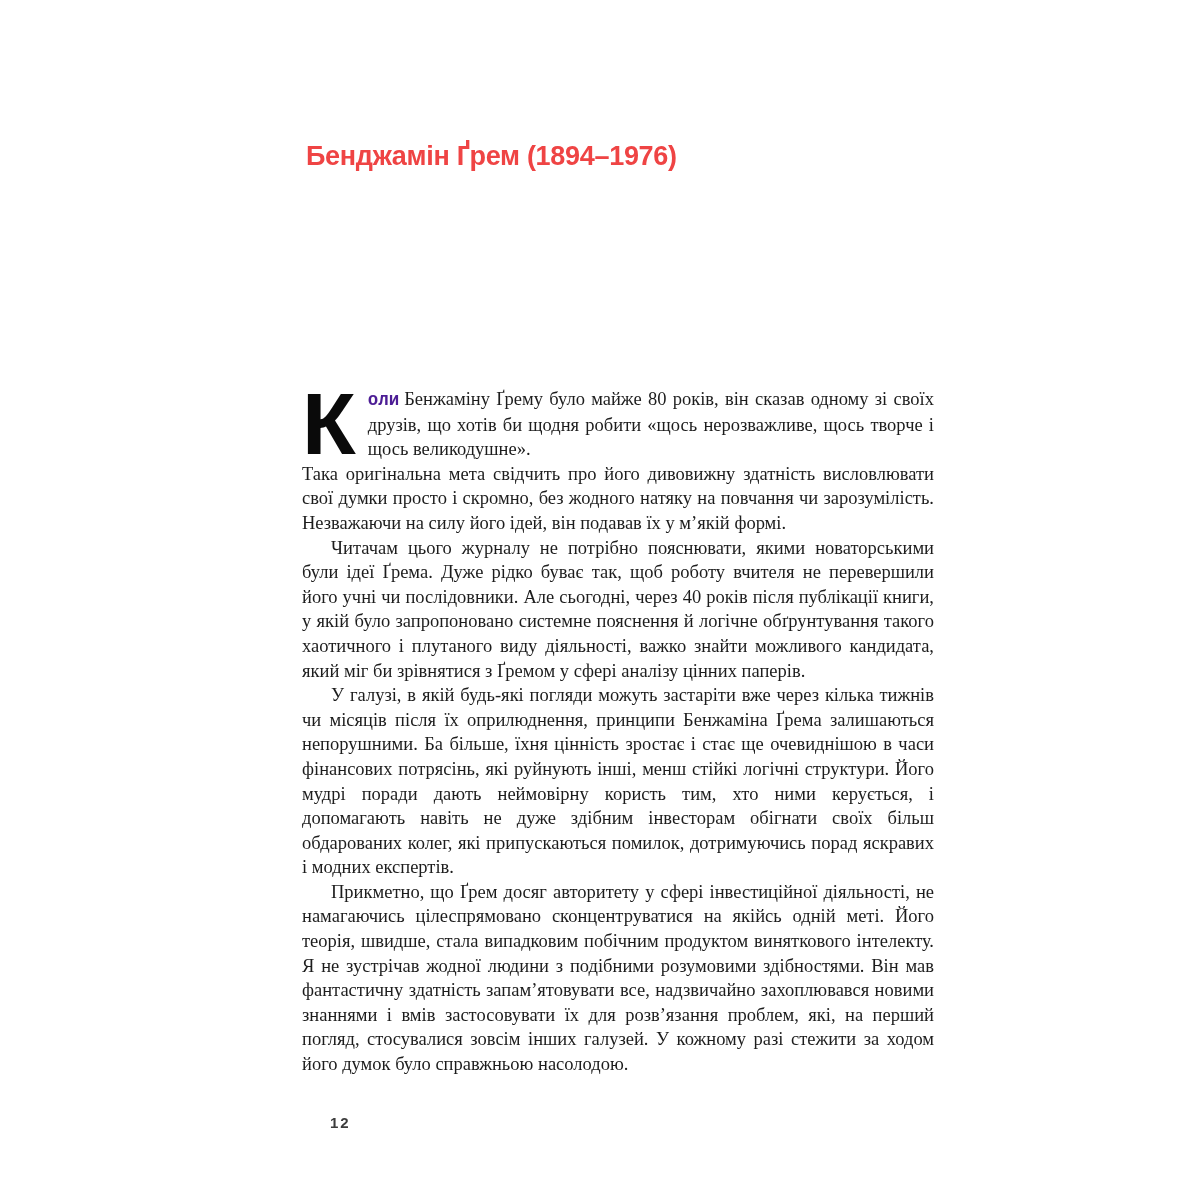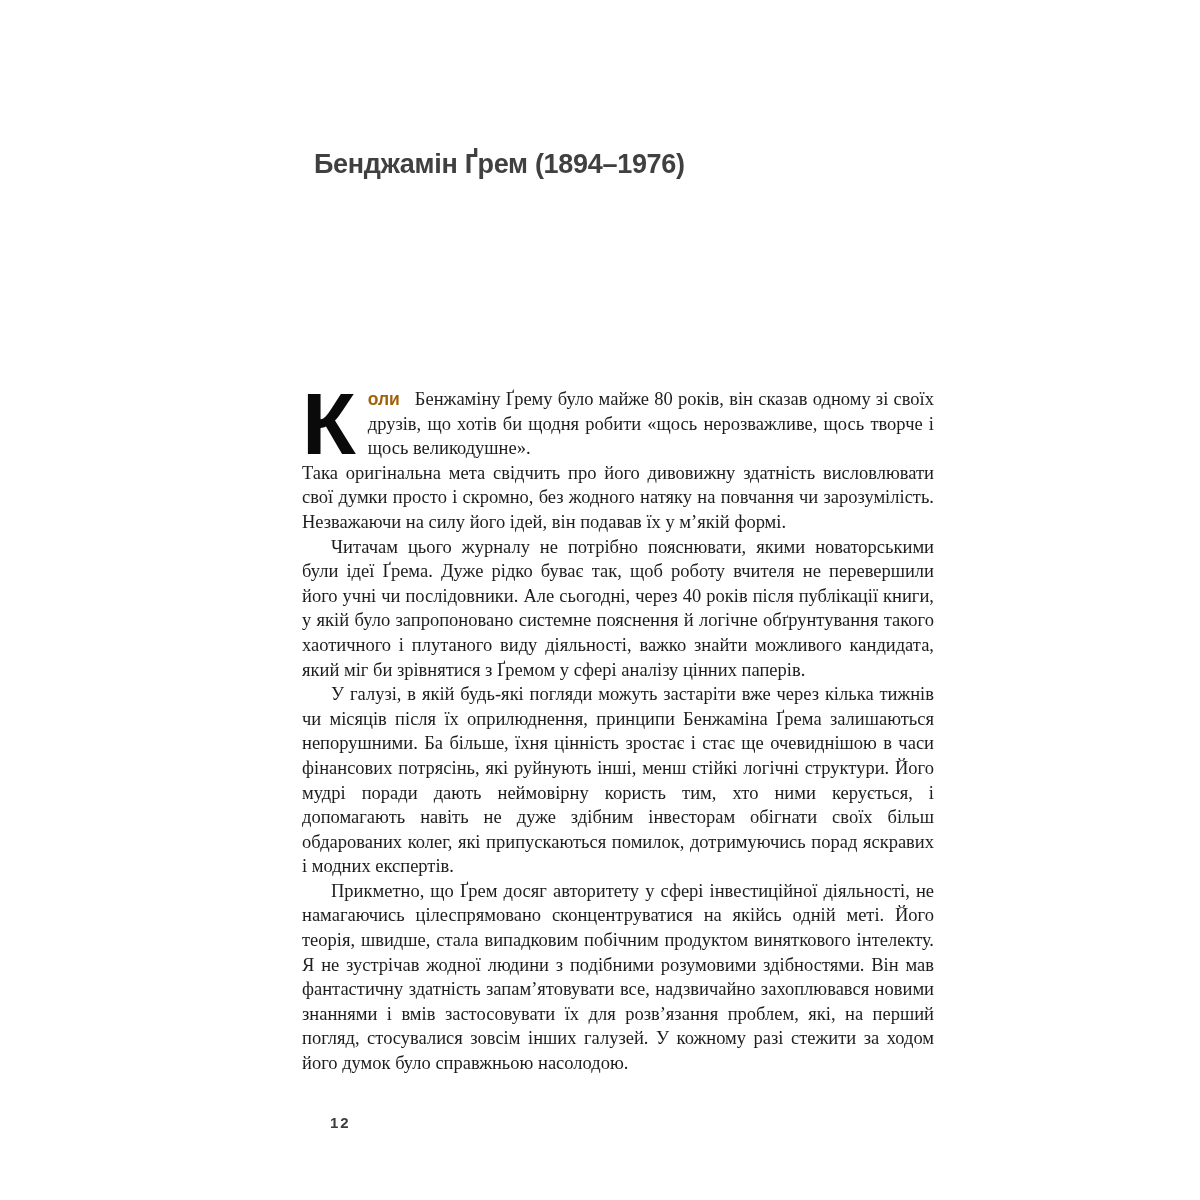--- a/index.html
+++ b/index.html
@@ -11,27 +11,27 @@
     position: relative;
     width: 1200px;
     height: 1200px;
     background: #ffffff;
     overflow: hidden;
   }
   .chapter-title {
     position: absolute;
     left: 302px;
     top: 136px;
-    margin: 12px;
+    margin: 4px;
     font-family: "Liberation Sans", sans-serif;
     font-weight: 700;
     font-size: 27px;
     line-height: 1.25;
     letter-spacing: -0.3px;
-    color: #404040;
+    color: #ef4444;
   }
   .body-text {
     position: absolute;
     left: 302px;
     top: 387px;
     width: 632px;
     font-family: "Liberation Serif", serif;
     font-size: 18.5px;
     line-height: 24.6px;
     text-align: justify;
@@ -48,25 +48,25 @@
     float: left;
     font-family: "Liberation Sans", sans-serif;
     font-weight: 700;
     font-size: 88px;
     line-height: 66px;
     height: 66px;
     margin: 4px 12px 0 0;
     color: #0a0a0a;
   }
   .lead-word {
-    font-family: Liberation Sans, sans-serif;
+    font-family: Liberation Mono, monospace;
     font-weight: 700;
     font-size: 17.5px;
-    margin-right: 15px;
-    color: #a16207;
+    margin-right: 5px;
+    color: #4c1d95;
   }
   .page-number {
     position: absolute;
     left: 330px;
     top: 1114px;
     font-family: "Liberation Sans", sans-serif;
     font-weight: 700;
     font-size: 15px;
     letter-spacing: 2px;
     color: #3c3c3c;

